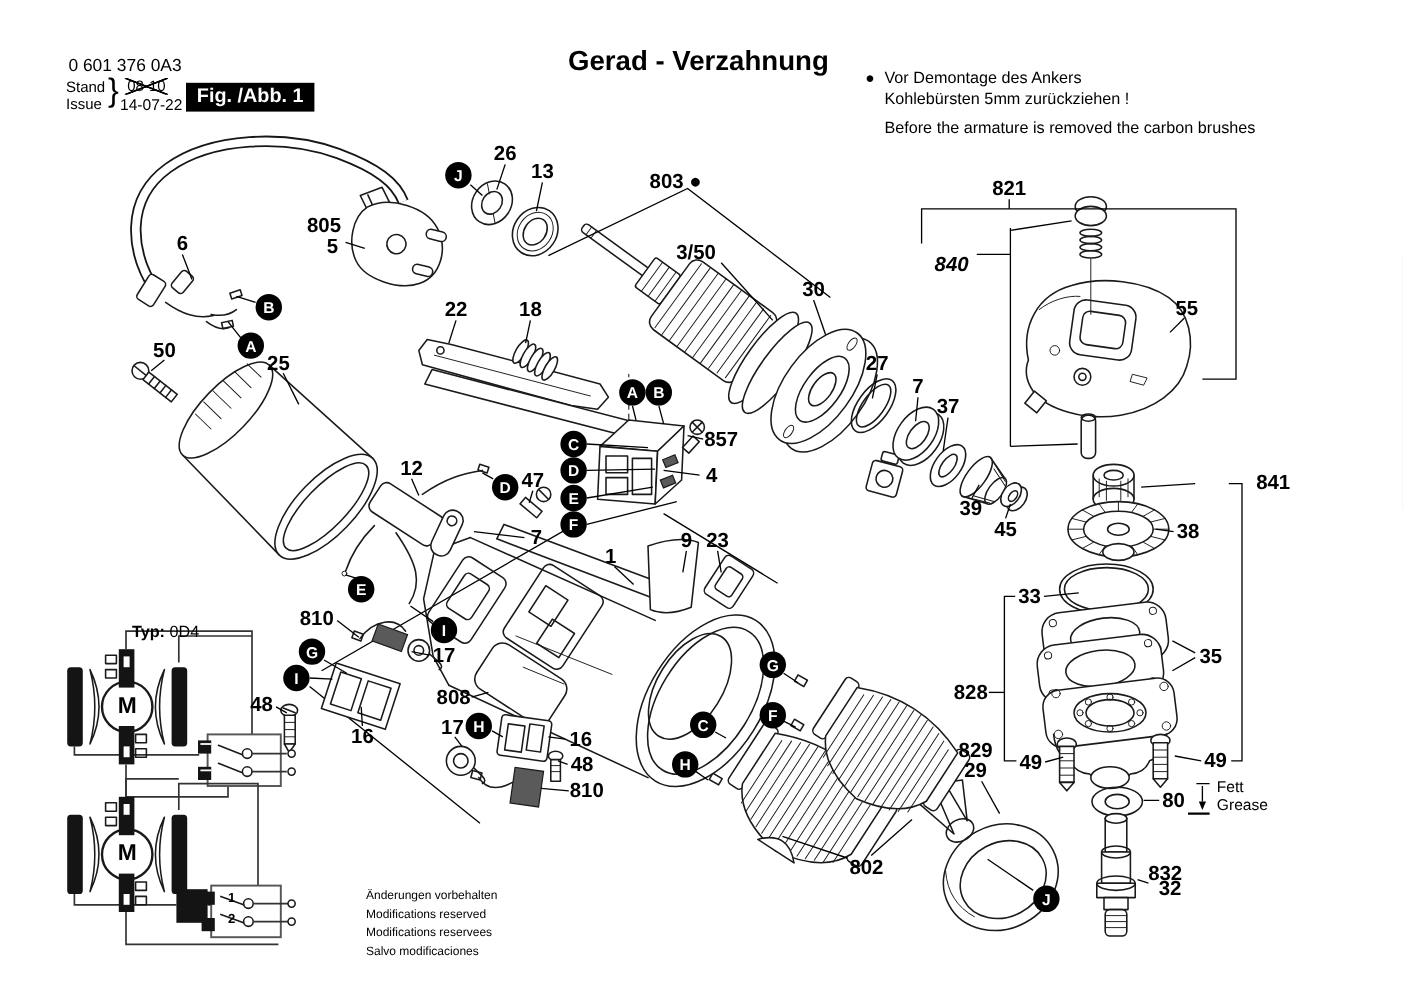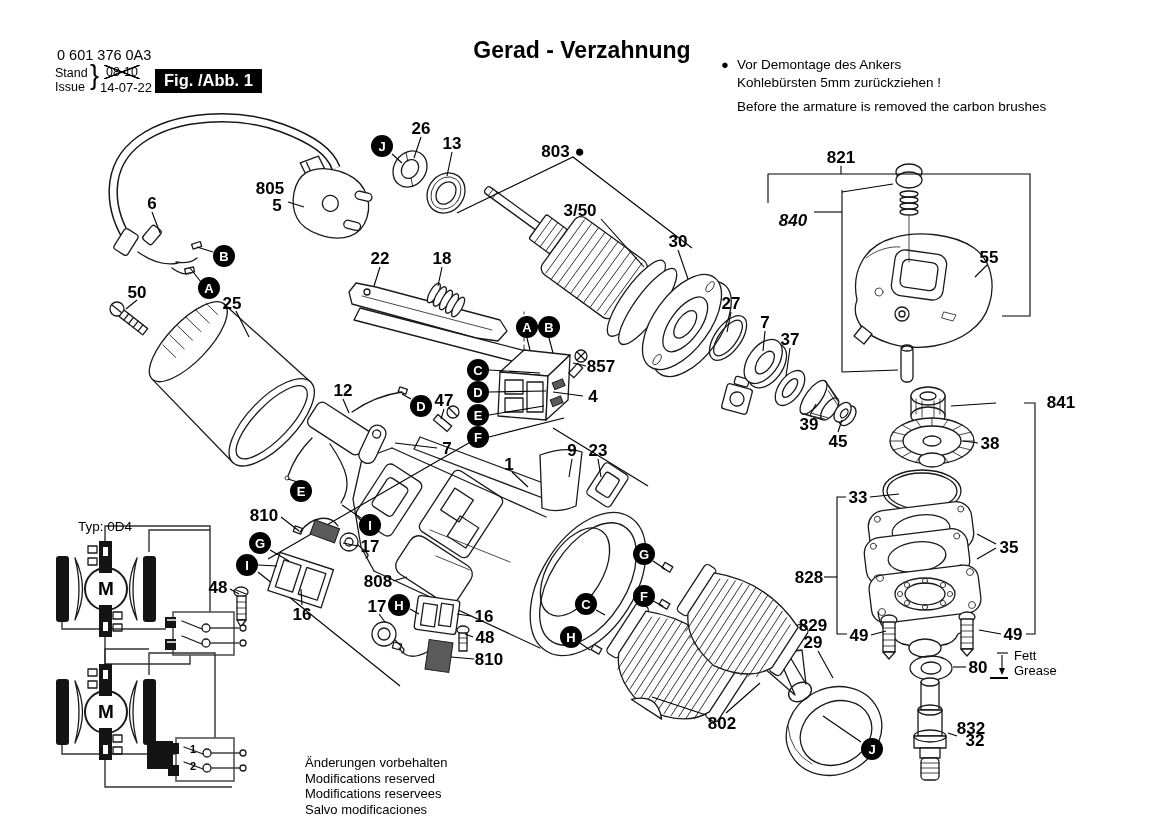--- a/index.html
+++ b/index.html
@@ -35,22 +35,22 @@
      linear-gradient(to bottom right, transparent 46%, #000 48%, #000 52%, transparent 54%);}
   .hdr-date-new{left:100px;top:80px;font-size:13px;}
   .fig-box{left:155px;top:69px;background:#000;color:#fff;font-size:16.5px;font-weight:bold;
         padding:2px 9px 3px 9px;}
   .title{left:432px;top:37px;width:300px;text-align:center;font-size:23px;font-weight:bold;white-space:nowrap;}
   .note{left:737px;top:56px;font-size:13.5px;line-height:18px;}
   .note span{display:block;}
   .note .gap{margin-top:6px;}
   .note-bullet{position:absolute;left:-16px;top:0px;font-size:13px;}
   .typ{left:78px;top:519px;font-size:13.5px;}
-  .typ b{font-weight:normal;}
-  .footer-notes{left:305px;top:755px;font-size:13px;line-height:15.5px;}
+  .typ b{font-weight:bold;margin-left:32px;}
+  .footer-notes{left:305px;top:739px;font-size:10px;line-height:15.5px;}
   .footer-notes span{display:block;}
   .grease{left:1014px;top:648px;font-size:13px;line-height:15px;}
   .grease span{display:block;}
   .m-label{font-size:19px;font-weight:bold;transform:translate(-50%,-50%);}
   .m1{left:106px;top:589px;} .m2{left:106px;top:712px;}
   .t-label{font-size:11px;font-weight:bold;transform:translate(-50%,-50%);}
   .t1{left:193px;top:749px;} .t2{left:193px;top:766px;}
 </style>
 </head>
 <body>

